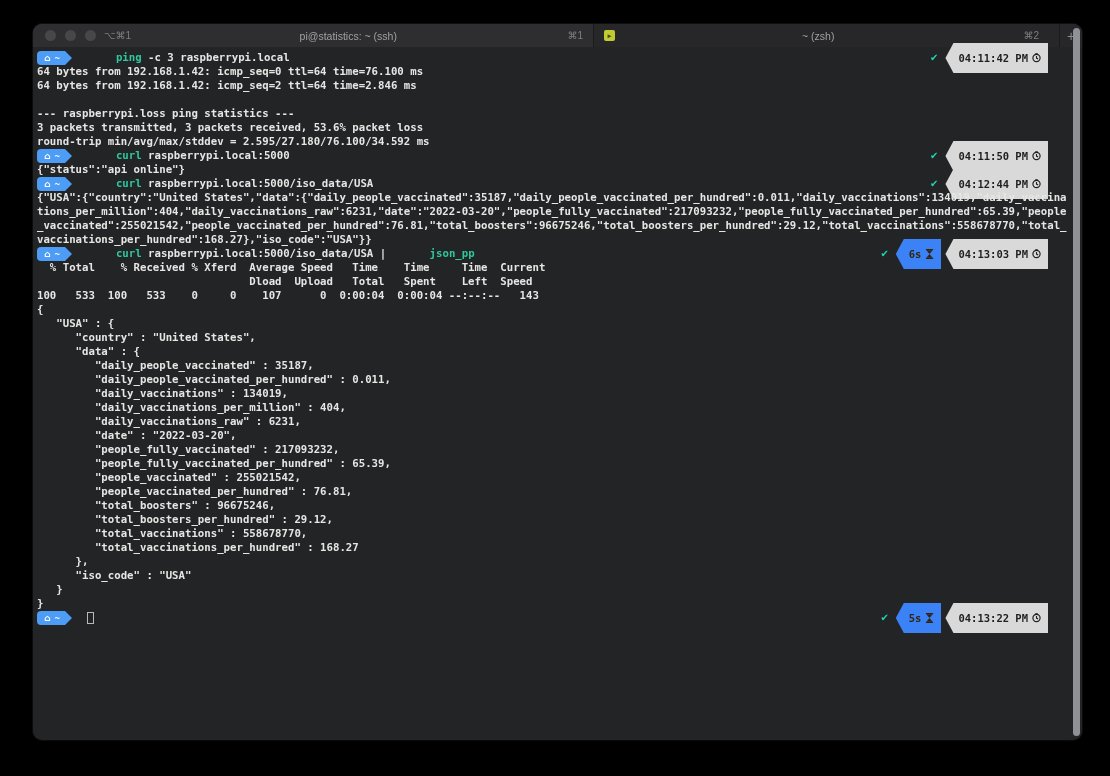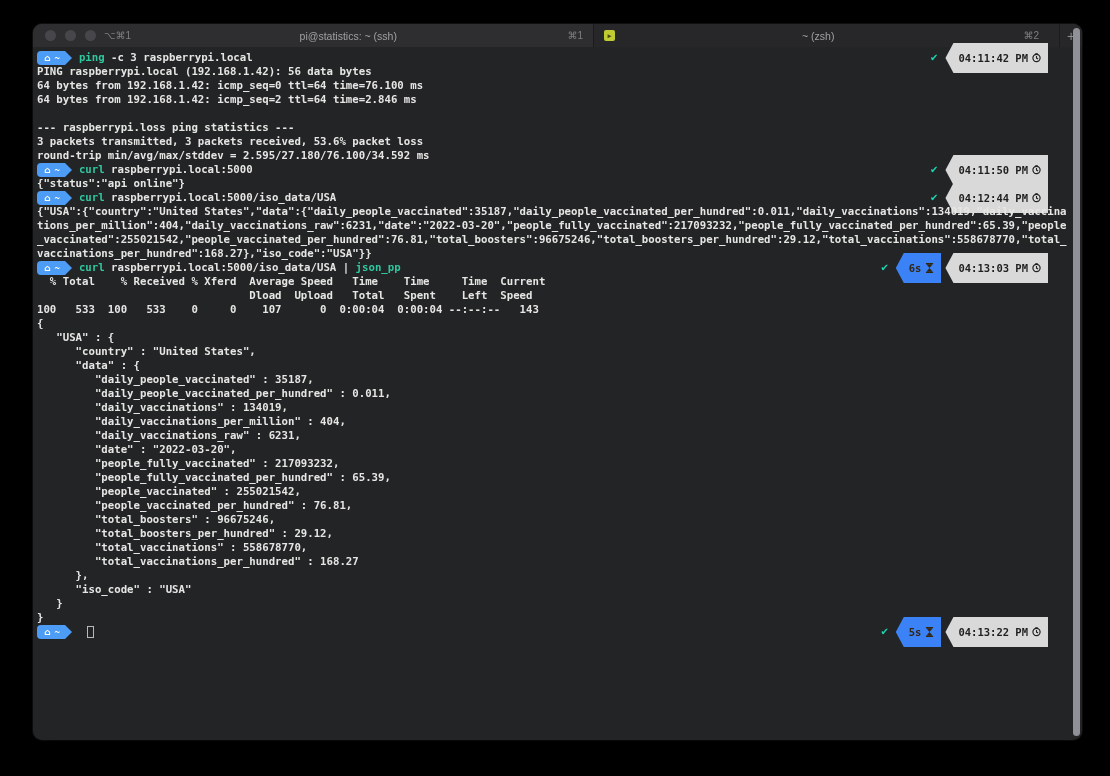--- a/index.html
+++ b/index.html
@@ -30,21 +30,21 @@
   .plusbox { width:22px; display:flex; align-items:center; justify-content:center;
     color:#8e8e8e; font-size:14px; background:#27272a; }
 
   
   .term {
     position:relative; height:693px; padding:4px 14px 0 4px;
     font-family:"DejaVu Sans Mono", monospace;
     font-size:10.7px; font-weight:bold; color:#e6e6e4; line-height:14px;
   }
   .row { position:relative; height:14px; white-space:pre; }
-  .t-cmd { color:#2fc79e; }
+  .t-cmd { color:#2fc79e;margin-left:37px; }
   .t-plain { color:#e6e6e4; }
 
   
   .pseg { display:inline-flex; align-items:center; vertical-align:top; height:14px; margin-right:7px; }
   .pbox { display:inline-flex; align-items:center; gap:4px; background:#4d9cf6;
     border-radius:4px 0 0 4px; height:14px; padding:0 5px 0 7px; color:#fff;
     font-size:9px; font-weight:bold; }
   .picon { font-family:"DejaVu Sans", sans-serif; font-size:9px; }
   .parrow { width:0; height:0; border-top:7px solid transparent; border-bottom:7px solid transparent;
     border-left:7px solid #4d9cf6; }
@@ -91,21 +91,20 @@
     <div class="vdiv"></div>
     <div class="plusbox">+</div>
   </div>
 
   <div class="term" id="term-body">
       <div class="row"><span class="pseg"><span class="pbox"><span class="picon">⌂</span><span class="ppath">~</span></span><span class="parrow"></span></span><span class="t-cmd">ping</span><span class="t-plain"> -c 3 raspberrypi.local</span><span class="badges"><span class="check">✔</span><span class="chip chip-time"><span>04:11:42 PM</span><svg width="9" height="10" viewBox="0 0 10 11">
               <circle cx="5" cy="5.5" r="4" stroke="currentColor" stroke-width="1.3" fill="none"></circle>
               <path d="M5 3.2v2.4l1.8 1" stroke="currentColor" stroke-width="1.2" fill="none"></path>
               <path d="M3.6 0.8h2.8" stroke="currentColor" stroke-width="1.2"></path>
             </svg></span></span></div>
-      <div class="row"><span class="t-plain">PING raspberrypi.local (192.168.1.42): 56 data bytes</span></div>
       <div class="row"><span class="t-plain">64 bytes from 192.168.1.42: icmp_seq=0 ttl=64 time=76.100 ms</span></div>
       <div class="row"><span class="t-plain">64 bytes from 192.168.1.42: icmp_seq=2 ttl=64 time=2.846 ms</span></div>
       <div class="row"></div>
       <div class="row"><span class="t-plain">--- raspberrypi.loss ping statistics ---</span></div>
       <div class="row"><span class="t-plain">3 packets transmitted, 3 packets received, 53.6% packet loss</span></div>
       <div class="row"><span class="t-plain">round-trip min/avg/max/stddev = 2.595/27.180/76.100/34.592 ms</span></div>
       <div class="row"><span class="pseg"><span class="pbox"><span class="picon">⌂</span><span class="ppath">~</span></span><span class="parrow"></span></span><span class="t-cmd">curl</span><span class="t-plain"> raspberrypi.local:5000</span><span class="badges"><span class="check">✔</span><span class="chip chip-time"><span>04:11:50 PM</span><svg width="9" height="10" viewBox="0 0 10 11">
               <circle cx="5" cy="5.5" r="4" stroke="currentColor" stroke-width="1.3" fill="none"></circle>
               <path d="M5 3.2v2.4l1.8 1" stroke="currentColor" stroke-width="1.2" fill="none"></path>
               <path d="M3.6 0.8h2.8" stroke="currentColor" stroke-width="1.2"></path>

